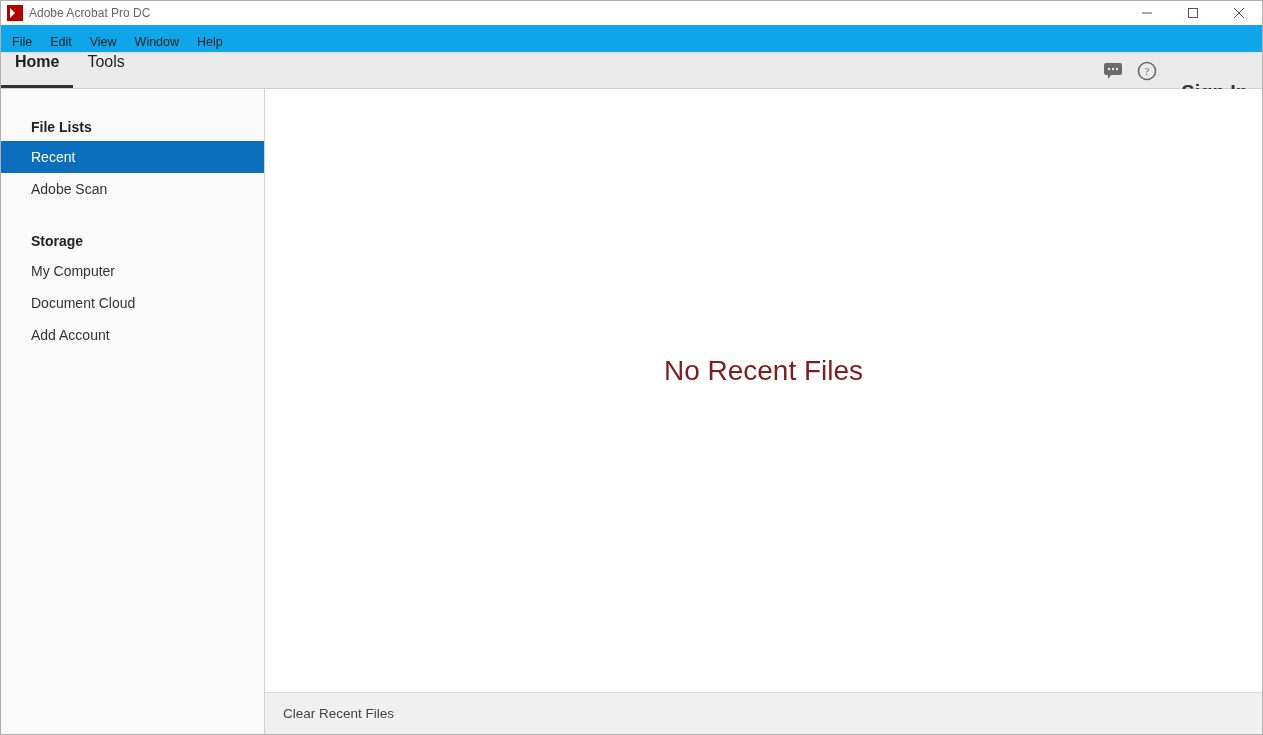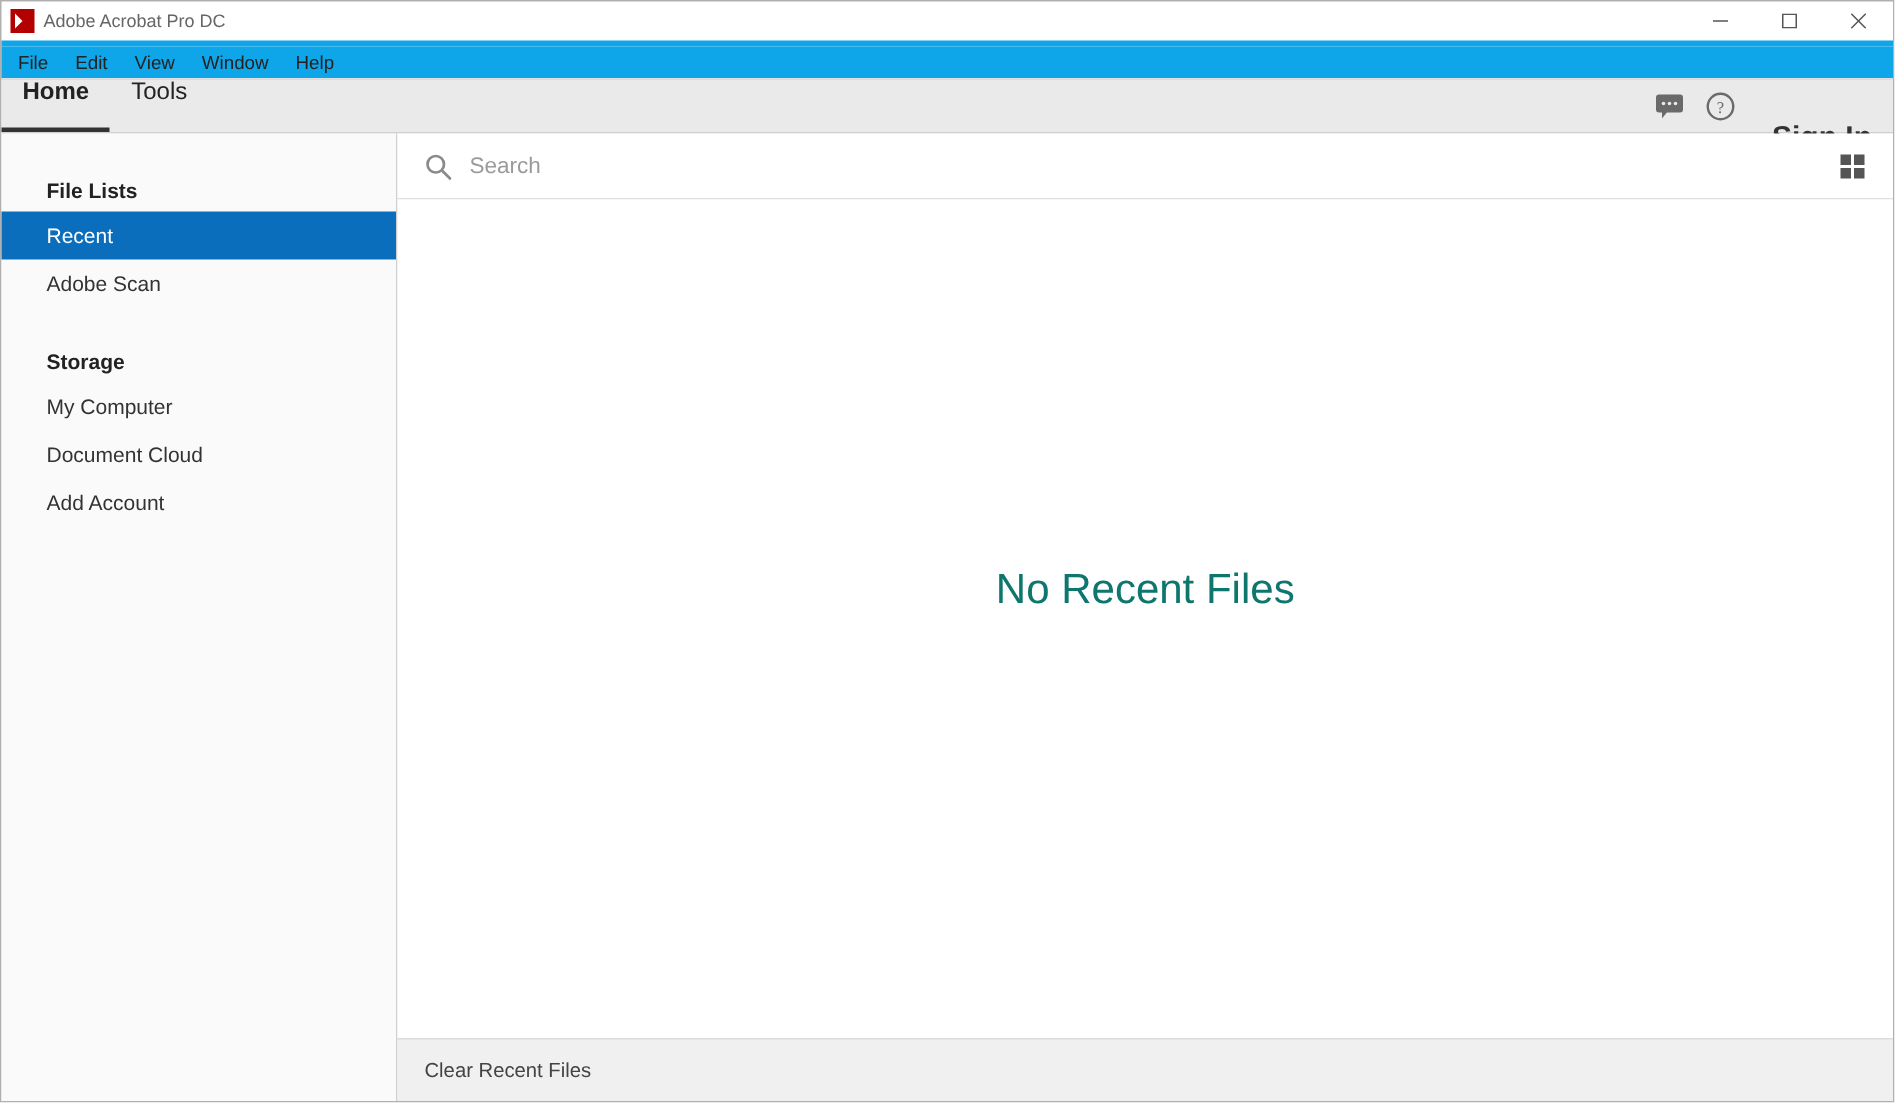--- a/index.html
+++ b/index.html
@@ -1,19 +1,19 @@
 <!DOCTYPE html>
 <html><head>
 <meta charset="utf-8">
 <style>
   * { box-sizing: border-box; margin: 0; padding: 0; }
   html, body { width: 1263px; height: 735px; font-family: "Segoe UI", Arial, sans-serif; font-size: 14px; color: #333; background: #fff; overflow: hidden; }
   .window { width: 1263px; height: 735px; border: 1px solid #b0b0b0; display: flex; flex-direction: column; background: #fff; position: relative; }
 
-  .titlebar { height: 30px; display: flex; align-items: center; padding: 0 0 0 6px; font-size: 12px; color: #666; border-bottom: 4px solid #0ea5e9; }
+  .titlebar { height: 30px; display: flex; align-items: center; padding: 0 0 0 6px; font-size: 12px; color: #666; border-bottom: 6px solid #0ea5e9; }
   .titlebar .app-icon { width: 16px; height: 16px; margin-right: 6px; background: #b30000; position: relative; display: inline-block; }
   .titlebar .app-icon::after { content: ""; position: absolute; left: 3px; top: 3px; width: 0; height: 0; border-left: 5px solid #fff; border-top: 5px solid transparent; border-bottom: 5px solid transparent; }
   .titlebar .spacer { flex: 1; }
   .win-controls { display: flex; height: 100%; }
   .win-btn { width: 46px; height: 100%; display: flex; align-items: center; justify-content: center; color: #555; }
 
   .menubar { height: 22px; display: flex; align-items: center; padding: 0 2px; border-bottom: 1px solid #e0e0e0; background: #0ea5e9; }
   .menubar .menu-item { padding: 2px 9px; font-size: 12.5px; color: #222; }
 
   .tabbar { height: 36px; background: #eaeaea; display: flex; align-items: stretch; border-bottom: 1px solid #d0d0d0; }
@@ -32,21 +32,21 @@
   .sidebar .section-gap { height: 18px; }
 
   .main { flex: 1; display: flex; flex-direction: column; min-width: 0; }
   .searchbar { height: 44px; display: flex; align-items: center; padding: 0 18px; border-bottom: 1px solid #e0e0e0; background: #fff; gap: 12px; }
   .searchbar .search-icon { color: #8a8a8a; display: flex; }
   .searchbar input { flex: 1; border: none; outline: none; font-size: 15px; color: #444; background: transparent; }
   .searchbar input::placeholder { color: #9a9a9a; }
   .view-toggle { color: #555; display: flex; }
 
   .content { flex: 1; display: flex; align-items: center; justify-content: center; background: #fff; }
-  .empty-msg { font-size: 28px; color: #0f766e; font-weight: 400; margin-top: -40px; }
+  .empty-msg { font-size: 28px; color: #7f1d1d; font-weight: 400; margin-top: -40px; }
 
   .footer { height: 42px; display: flex; align-items: center; padding: 0 18px; font-size: 13.5px; color: #444; background: #f0f0f0; border-top: 1px solid #dcdcdc; }
 
   svg { display: block; }
 </style>
 </head>
 <body>
 
 <div class="window">
 
@@ -116,37 +116,20 @@
       <div class="sb-item selected">Recent</div>
       <div class="sb-item">Adobe Scan</div>
       <div class="section-gap"></div>
       <div class="section-label">Storage</div>
       <div class="sb-item">My Computer</div>
       <div class="sb-item">Document Cloud</div>
       <div class="sb-item">Add Account</div>
     </div>
 
     <div class="main">
-      <div class="searchbar">
-        <span class="search-icon">
-          <svg width="18" height="18" viewBox="0 0 18 18">
-            <circle cx="7.5" cy="7.5" r="5.5" fill="none" stroke="#8a8a8a" stroke-width="1.8"></circle>
-            <line x1="12" y1="12" x2="17" y2="17" stroke="#8a8a8a" stroke-width="1.8" stroke-linecap="round"></line>
-          </svg>
-        </span>
-        <input type="text" placeholder="Search" style="">
-        <span class="view-toggle">
-          <svg width="18" height="18" viewBox="0 0 18 18">
-            <rect x="1" y="1" width="7" height="7" fill="#555"></rect>
-            <rect x="10" y="1" width="7" height="7" fill="#555"></rect>
-            <rect x="1" y="10" width="7" height="7" fill="#555"></rect>
-            <rect x="10" y="10" width="7" height="7" fill="#555"></rect>
-          </svg>
-        </span>
-      </div>
       <div class="content">
         <div class="empty-msg">No Recent Files</div>
       </div>
       <div class="footer">
         <span class="link">Clear Recent Files</span>
       </div>
     </div>
 
   </div>
 

